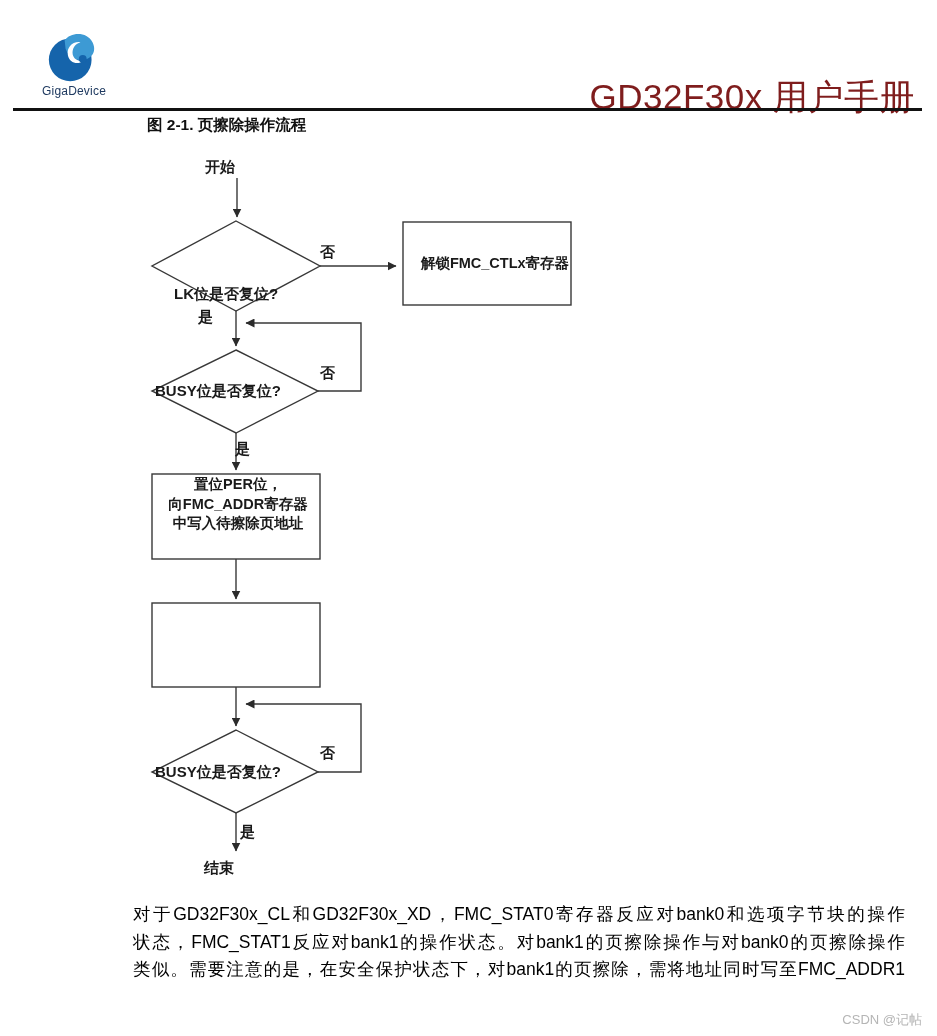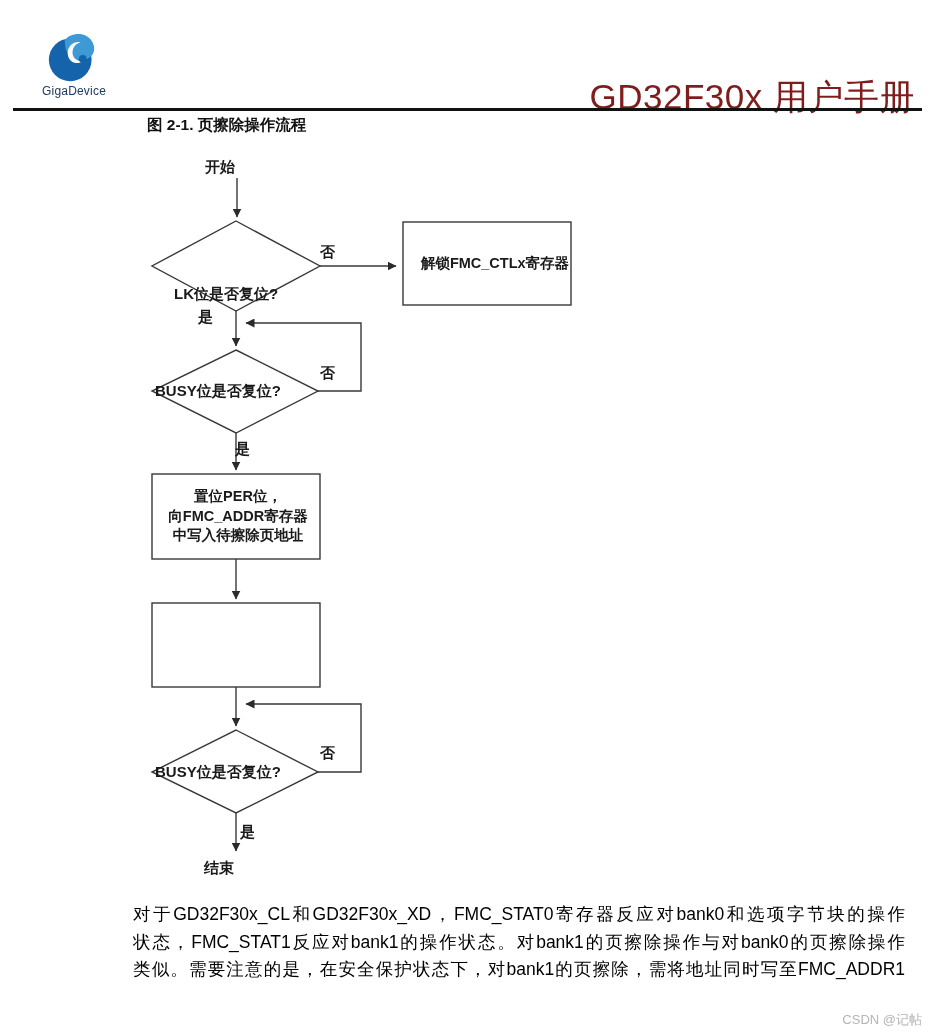--- a/index.html
+++ b/index.html
@@ -88,21 +88,21 @@
     <div class="fc-label" style="left:205px;top:8px;width:64px;">开始</div>
     <div class="fc-label" style="left:174px;top:107px;width:147px;margin-top:28px;">LK位是否复位?</div>
     <div class="fc-label" style="left:320px;top:93px;width:32px;">否</div>
     <div class="fc-node-label" style="left:403px;top:72px;width:168px;height:83px;">
       <div>解锁FMC_CTLx寄存器</div>
     </div>
     <div class="fc-label" style="left:198px;top:158px;width:32px;">是</div>
     <div class="fc-label" style="left:155px;top:232px;width:160px;">BUSY位是否复位?</div>
     <div class="fc-label" style="left:320px;top:214px;width:32px;">否</div>
     <div class="fc-label" style="left:235px;top:290px;width:32px;">是</div>
-    <div class="fc-node-label" style="left:152px;top:324px;width:156px;height:85px;">
+    <div class="fc-node-label" style="left:152px;top:312px;width:156px;height:85px;">
       <div>置位PER位，</div>
       <div>向FMC_ADDR寄存器</div>
       <div>中写入待擦除页地址</div>
     </div>
     <div class="fc-label" style="left:320px;top:594px;width:32px;">否</div>
     <div class="fc-label" style="left:155px;top:613px;width:160px;">BUSY位是否复位?</div>
     <div class="fc-label" style="left:240px;top:673px;width:32px;">是</div>
     <div class="fc-label" style="left:204px;top:709px;width:64px;">结束</div>
   </div>
 

